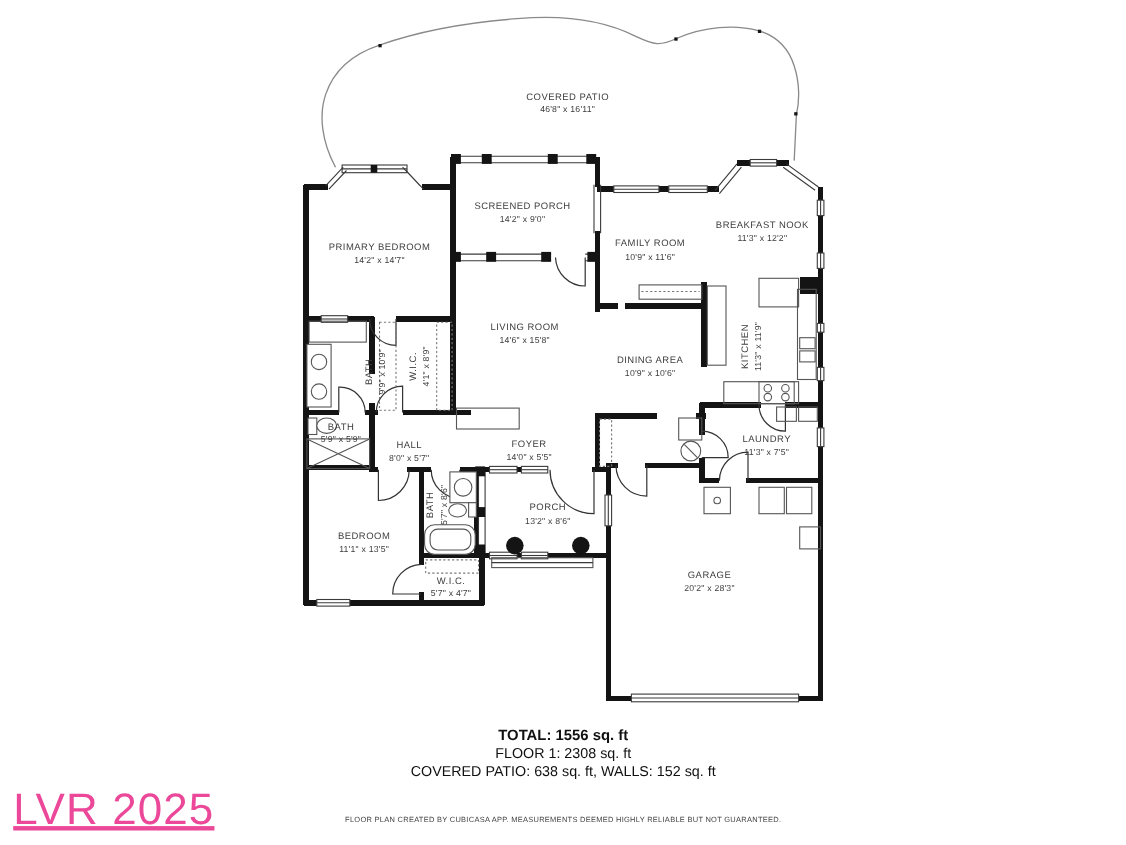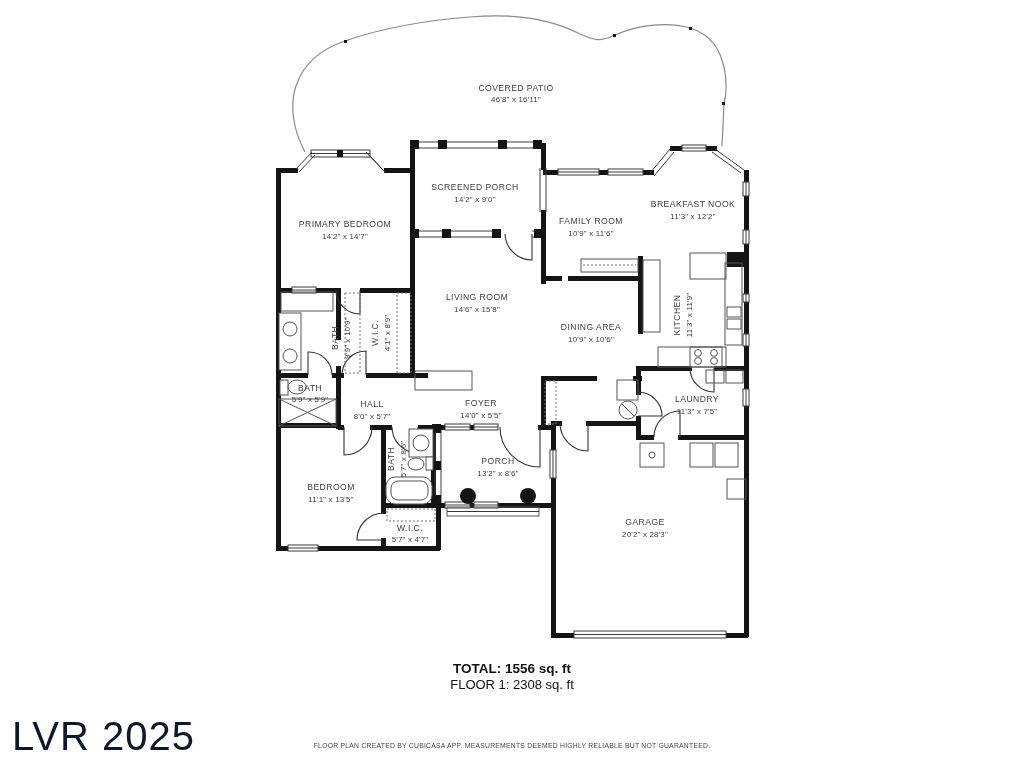--- a/index.html
+++ b/index.html
@@ -7,22 +7,22 @@
          font-family:"Liberation Sans",sans-serif;}
   svg{position:absolute;left:0;top:0;}
   svg text{font-family:"Liberation Sans",sans-serif;fill:#3d3d3d;text-anchor:middle;}
   .rn{font-size:8.6px;letter-spacing:.45px;}
   .rd{font-size:7.9px;letter-spacing:.2px;}
   .summary{position:absolute;left:0;top:661px;width:1024px;text-align:center;color:#111;}
   .s1{font-size:13.5px;font-weight:bold;line-height:16px;}
   .s2{font-size:13px;line-height:16px;}
   .disclaimer{position:absolute;left:0;top:742px;width:1024px;text-align:center;
               font-size:6.8px;color:#444;letter-spacing:.25px;}
-  .watermark{position:absolute;left:12px;top:714px;font-size:40px;color:#0f172a;
-             letter-spacing:1px;}
+  .watermark{position:absolute;left:12px;top:714px;font-size:40px;color:#ec4899;
+             letter-spacing:1px;text-decoration:underline;}
   .wallstroke{stroke:#141414;stroke-width:5;fill:none;}
   .thin{stroke:#3a3a3a;stroke-width:1;fill:none;}
   .fix{stroke:#555;stroke-width:1;fill:#fff;}
   .fixn{stroke:#555;stroke-width:1;fill:none;}
   .dash{stroke:#777;stroke-width:1;fill:none;stroke-dasharray:2 2;}
   .win{fill:#fff;stroke:#3a3a3a;stroke-width:1;}
   .door{stroke:#333;stroke-width:1.1;fill:none;}
   .post{fill:#141414;stroke:none;}
 </style>
 </head>
@@ -236,17 +236,18 @@
     <text class="rn" x="410" y="531">W.I.C.</text>
     <text class="rd" x="410" y="542">5'7" x 4'7"</text>
     <text class="rn" x="645" y="525">GARAGE</text>
     <text class="rd" x="645" y="537">20'2" x 28'3"</text>
   </g>
 </svg>
 
   <div class="summary">
     <div class="s1">TOTAL: 1556 sq. ft</div>
     <div class="s2">FLOOR 1: 2308 sq. ft</div>
+    <div class="s2">COVERED PATIO: 638 sq. ft, WALLS: 152 sq. ft</div>
   </div>
   <div class="disclaimer">FLOOR PLAN CREATED BY CUBICASA APP. MEASUREMENTS DEEMED HIGHLY RELIABLE BUT NOT GUARANTEED.</div>
   <div class="watermark">LVR 2025</div>
 
 </div>
 
 </body></html>

